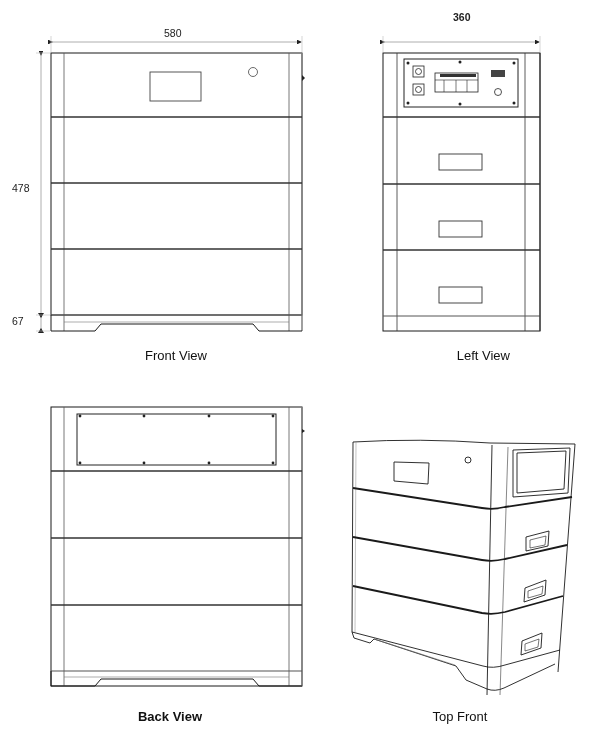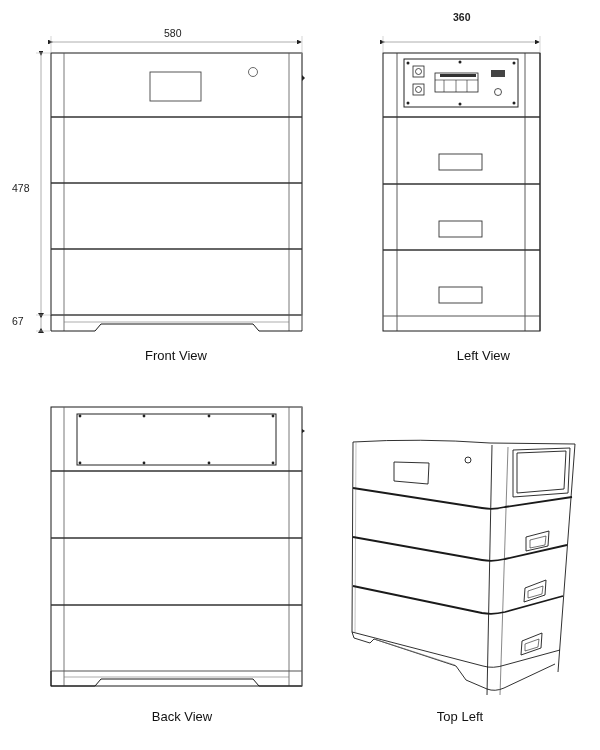--- a/index.html
+++ b/index.html
@@ -150,14 +150,14 @@
     <path d="M530,540 L546,536 L545,545 L530,548 z" stroke-width="0.6"></path>
     <path d="M525,588 L546,580 L545,595 L524,602 z"></path>
     <path d="M528,591 L543,586 L542,594 L528,598 z" stroke-width="0.6"></path>
     <path d="M522,641 L542,633 L541,648 L521,655 z"></path>
     <path d="M525,644 L539,639 L538,647 L525,651 z" stroke-width="0.6"></path>
   </g>
 </svg>
 
 <div class="label" style="left:126px;top:348px;width:100px;">Front View</div>
 <div class="label" style="left:410px;top:348px;width:100px;text-align:right;">Left View</div>
-<div class="label" style="left:132px;top:709px;width:100px;">Back View</div>
-<div class="label" style="left:410px;top:709px;width:100px;">Top Left</div>
+<div class="label" style="left:120px;top:709px;width:100px;font-weight:bold;">Back View</div>
+<div class="label" style="left:410px;top:709px;width:100px;">Top Front</div>
 
 </body></html>

